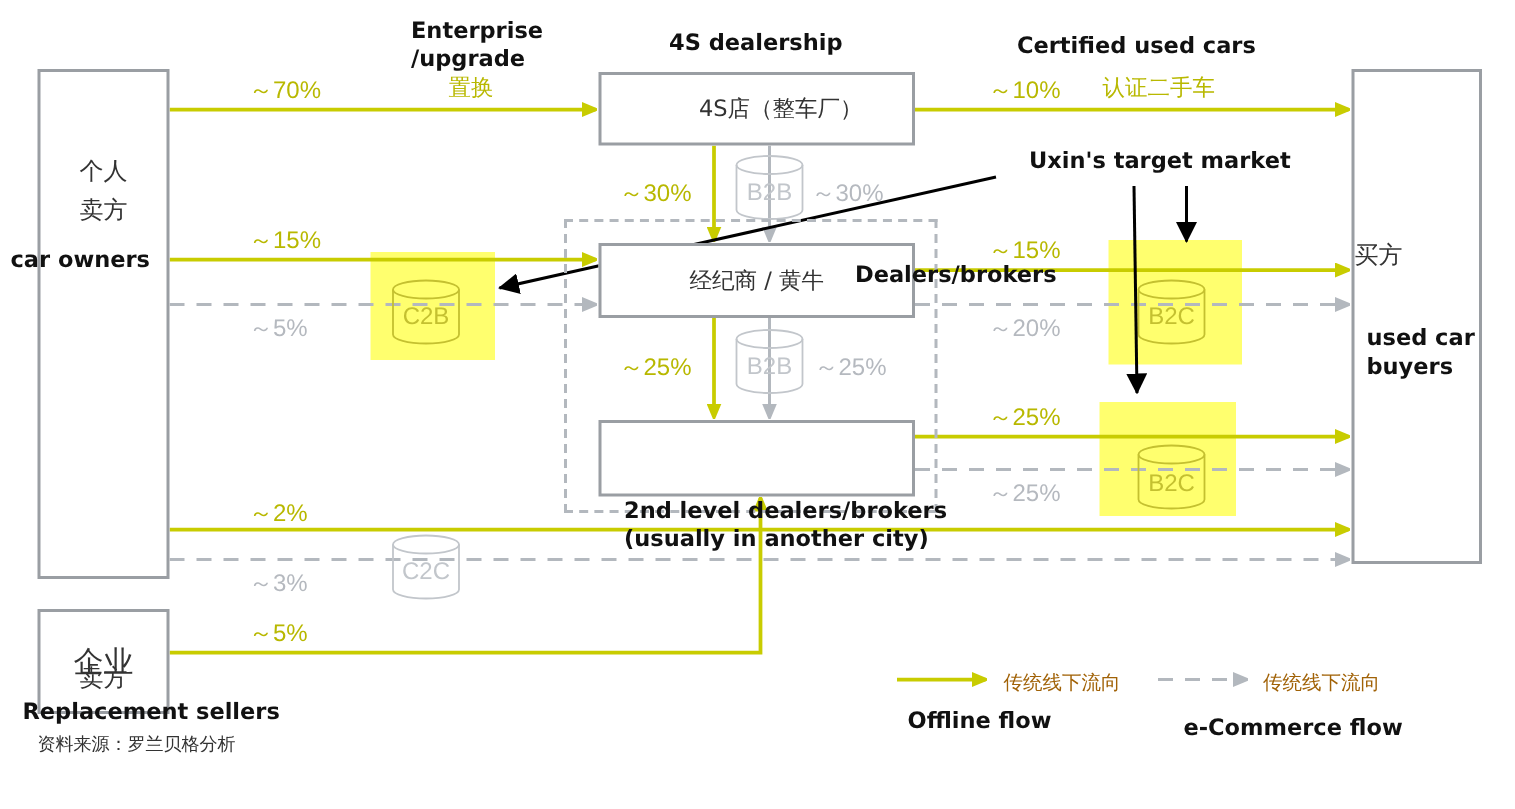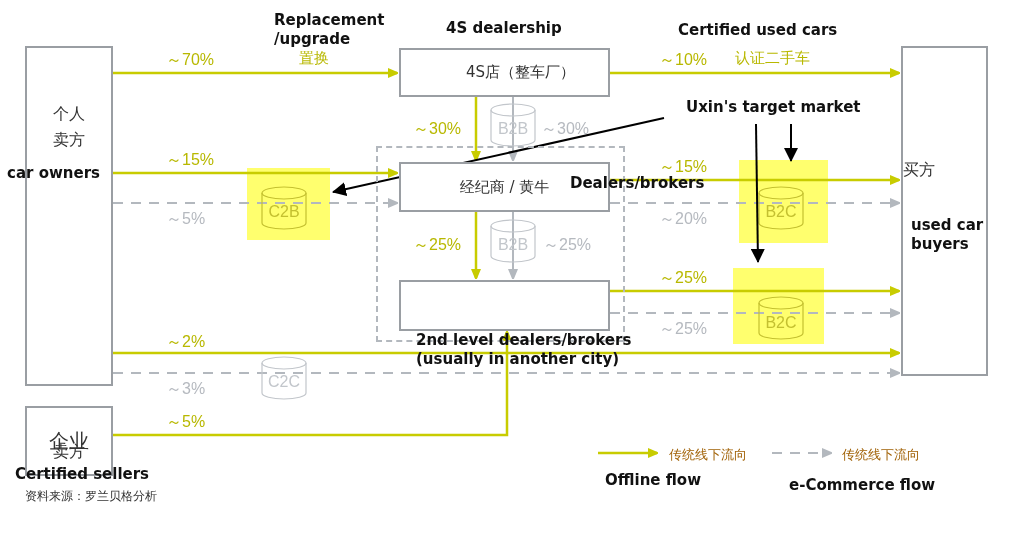--- a/index.html
+++ b/index.html
@@ -98,21 +98,21 @@
 <div class="box" style="left:25px;top:46px;width:88px;height:340px;">
   <div class="cn" style="position:absolute;left:0;right:0;top:56px;text-align:center;font-size:16px;">个人</div>
   <div class="cn" style="position:absolute;left:0;right:0;top:82px;text-align:center;font-size:16px;">卖方</div>
 </div>
 <div class="en" style="left:7px;top:164px;">car owners</div>
 
 <div class="box" style="left:25px;top:406px;width:88px;height:70px;">
   <div class="cn" style="position:absolute;left:0;right:0;top:20px;text-align:center;font-size:20px;">企业</div>
   <div class="cn" style="position:absolute;left:0;right:0;top:34px;text-align:center;font-size:16px;">卖方</div>
 </div>
-<div class="en" style="left:15px;top:465px;">Certified sellers</div>
+<div class="en" style="left:15px;top:465px;">Replacement sellers</div>
 
 <div class="box" style="left:399px;top:48px;width:211px;height:49px;">
   <div class="cn" style="position:absolute;left:0;right:0;top:13px;text-align:center;font-size:15px;margin-left:32px;">4S店（整车厂）</div>
 </div>
 <div class="en" style="left:446px;top:19px;">4S dealership</div>
 
 <div class="dash-container" style="position:absolute;left:376px;top:146px;width:249px;height:196px;border:2px dashed #b3b8be;box-sizing:border-box;"></div>
 
 <div class="box" style="left:399px;top:162px;width:211px;height:50px;">
   <div class="cn" style="position:absolute;left:0;right:0;top:14px;text-align:center;font-size:15px;">经纪商 / 黄牛</div>
@@ -123,21 +123,21 @@
 </div>
 <div class="en" style="left:416px;top:331px;">2nd level dealers/brokers</div>
 <div class="en" style="left:416px;top:350px;">(usually in another city)</div>
 
 <div class="box" style="left:901px;top:46px;width:87px;height:330px;">
   <div class="cn" style="position:absolute;left:0;right:0;top:112px;text-align:left;font-size:16px;">买方</div>
   <div class="en" style="left:8px;top:168px;">used car</div>
   <div class="en" style="left:8px;top:187px;">buyers</div>
 </div>
 
-<div class="en" style="left:274px;top:11px;">Replacement</div>
+<div class="en" style="left:274px;top:11px;">Enterprise</div>
 <div class="en" style="left:274px;top:30px;">/upgrade</div>
 <div class="pct y" style="left:166px;top:50px;">～70%</div>
 <div class="pct y" style="left:299px;top:49px;font-family:'DejaVu Sans',sans-serif;font-size:15px;">置换</div>
 
 <div class="pct y" style="left:166px;top:150px;">～15%</div>
 <div class="pct g" style="left:166px;top:209px;">～5%</div>
 <div class="pct y" style="left:166px;top:332px;">～2%</div>
 <div class="pct g" style="left:166px;top:379px;">～3%</div>
 <div class="pct y" style="left:166px;top:412px;">～5%</div>
 

